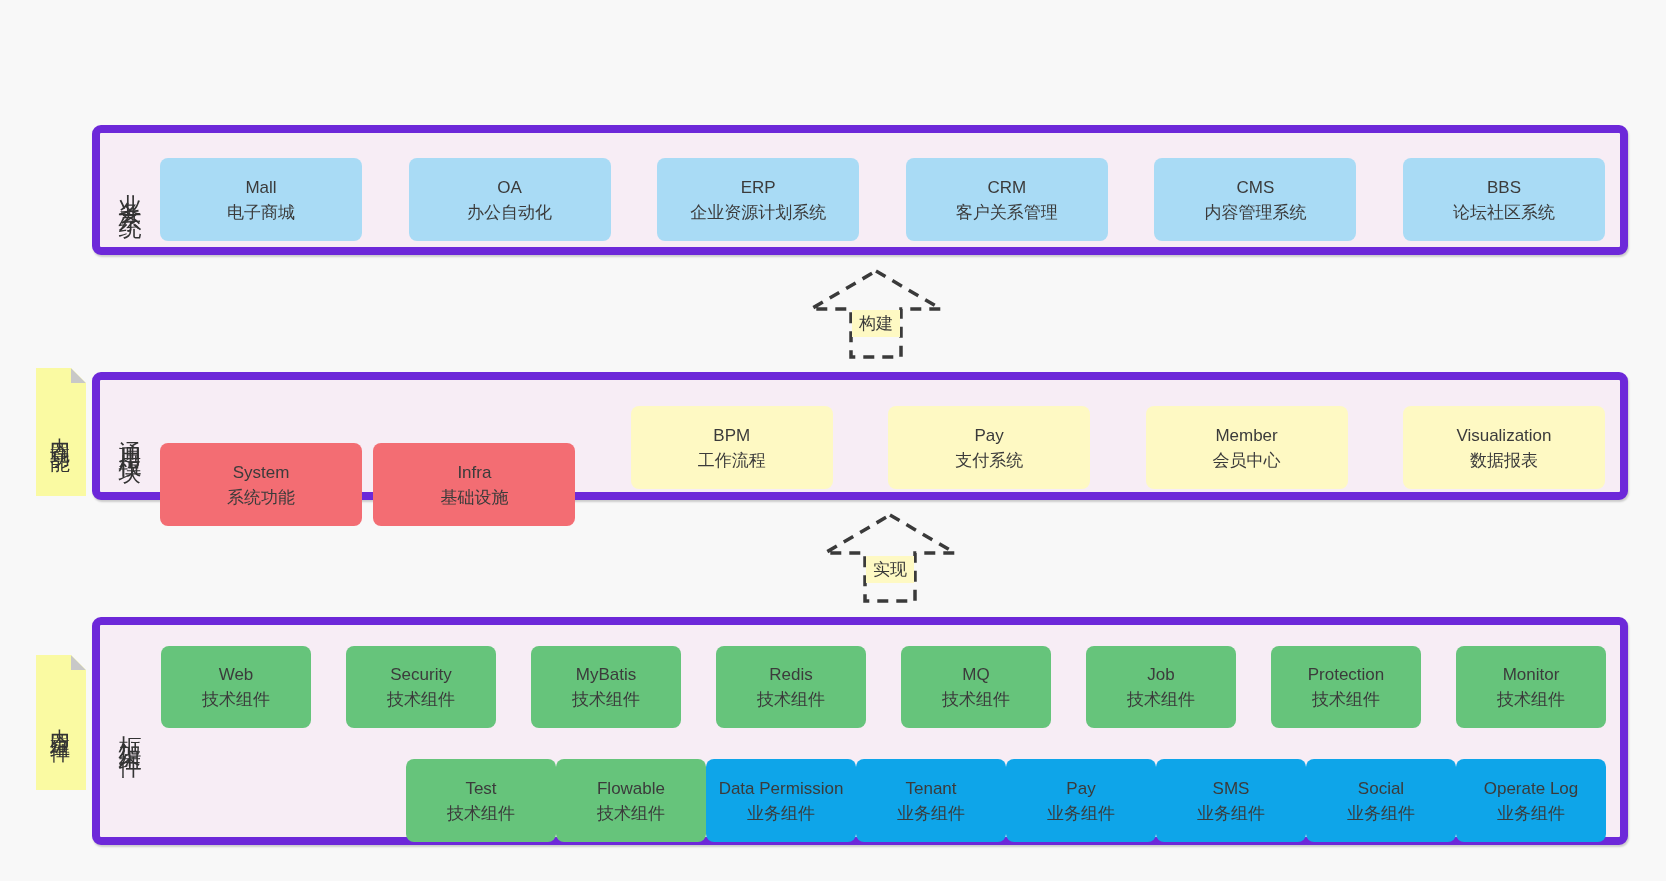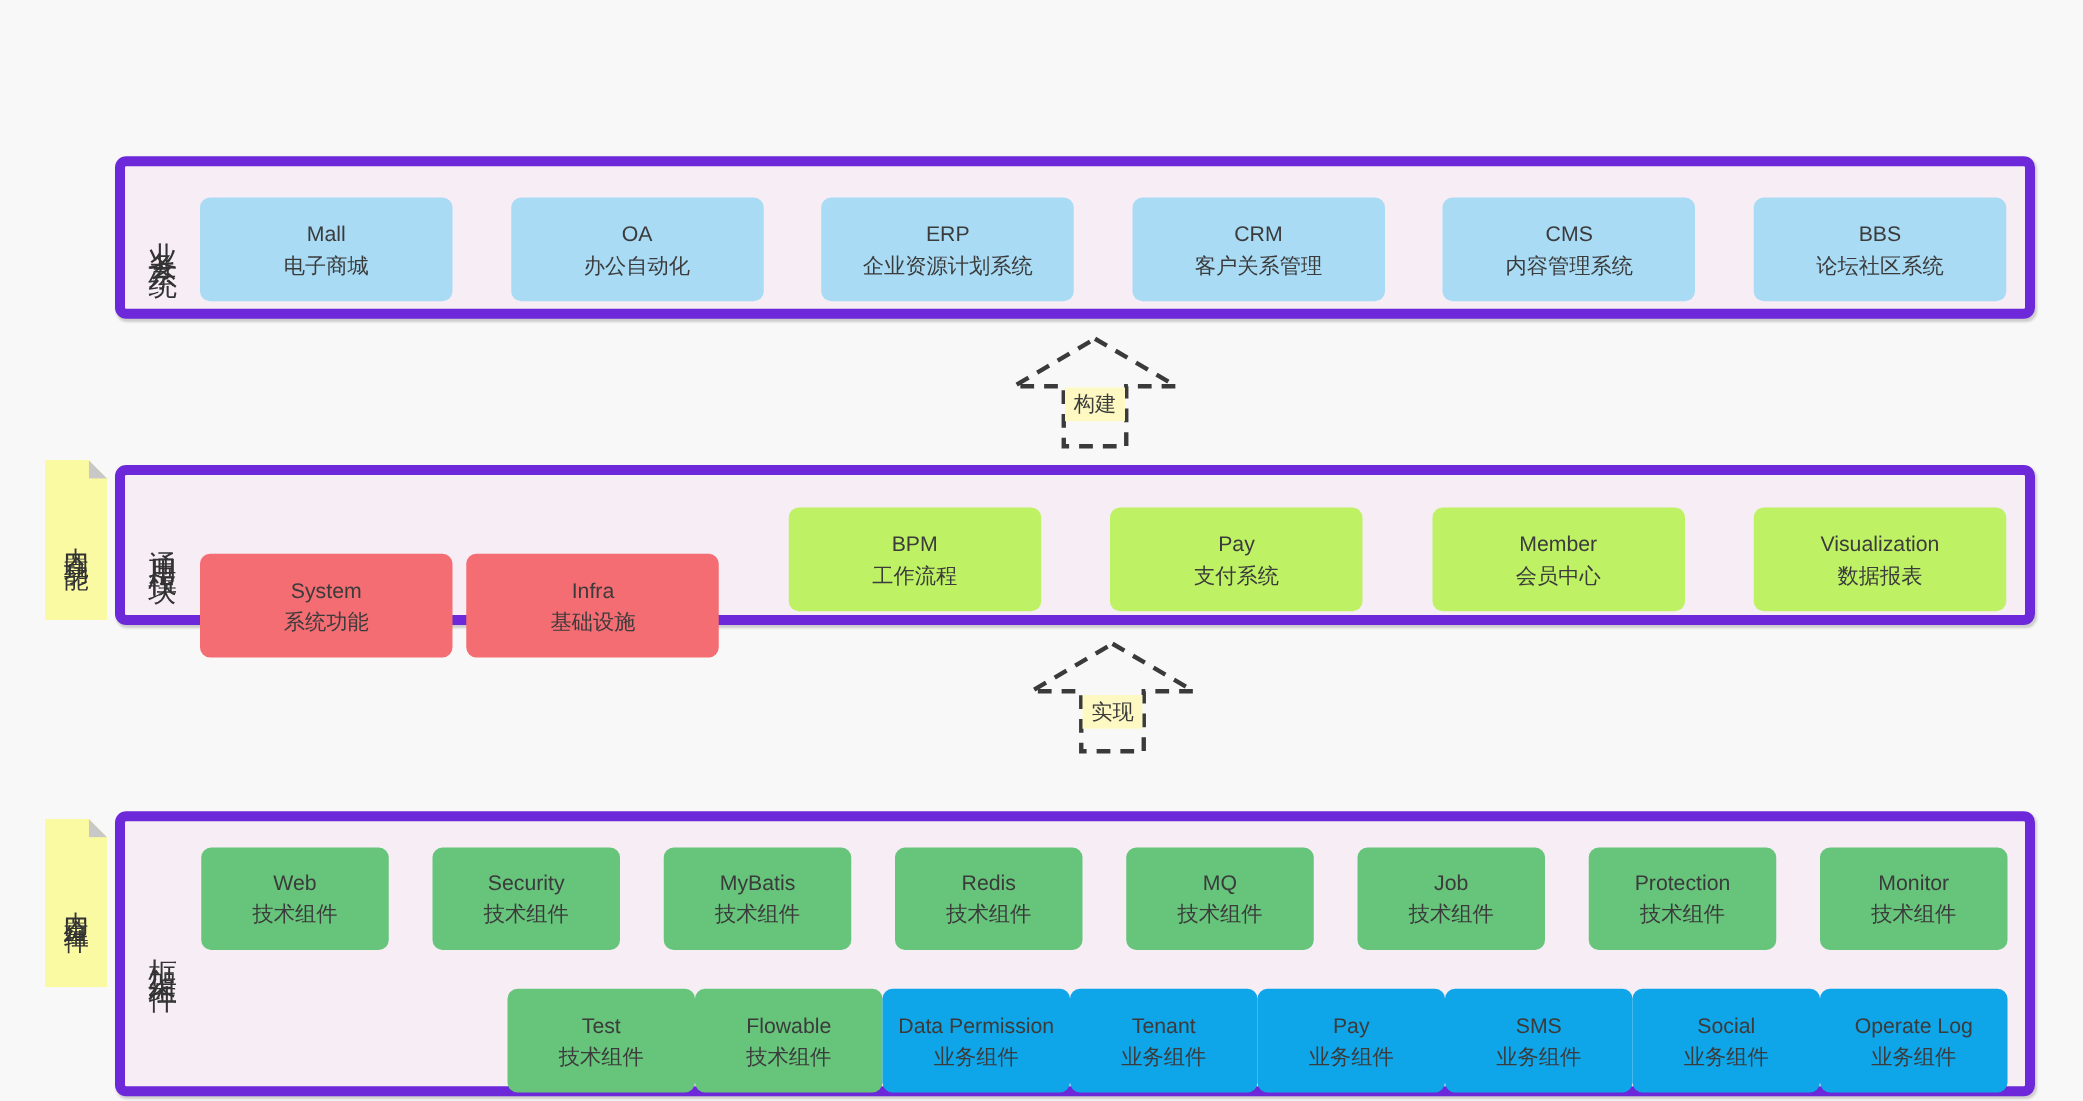--- a/index.html
+++ b/index.html
@@ -9,21 +9,21 @@
     font-family:"Liberation Sans","DejaVu Sans",sans-serif;
     color:#3b3b3b;
   }
   .panel{
     position:absolute;left:92px;width:1536px;box-sizing:border-box;
     background:#f7edf5;border:8px solid #6d28d9;border-radius:9px;
     box-shadow:1px 2px 2px rgba(0,0,0,0.18);
   }
   #panel-business{top:125px;height:130px;}
   #panel-modules{top:372px;height:128px;}
-  #panel-components{top:617px;height:228px;margin-top:32px;}
+  #panel-components{top:617px;height:228px;}
 
   .side-label{
     position:absolute;left:10px;top:0;height:100%;width:42px;
     display:flex;align-items:center;justify-content:center;
   }
   .side-label span{
     writing-mode:vertical-rl;text-orientation:upright;
     font-size:23px;letter-spacing:7px;color:#333;
   }
 
@@ -38,21 +38,21 @@
   .box{
     border-radius:8px;display:flex;flex-direction:column;
     align-items:center;justify-content:center;text-align:center;
     font-size:17px;line-height:25px;padding:0 8px;box-sizing:border-box;
   }
   .row-6 .box{width:202px;height:83px;}
   .row-8 .box{width:150px;height:82px;}
   #panel-components .row.r2 .box{height:83px;}
   .blue{background:#a9dbf5;}
   .red{background:#f36d73;margin-top:37px;}
-  .pink{background:#bef264;margin-left:44px;}
+  .pink{background:#fef9c3;margin-left:44px;}
   .green{background:#66c47b;}
   .lightgreen{background:#0ea5e9;}
 
   .sticky{
     position:absolute;width:50px;background:#fafaa2;
     display:flex;align-items:center;justify-content:center;
     clip-path:polygon(0 0, calc(100% - 15px) 0, 100% 15px, 100% 100%, 0 100%);
   }
   #sticky-modules{left:36px;top:368px;height:128px;}
   #sticky-components{left:36px;top:655px;height:135px;}

